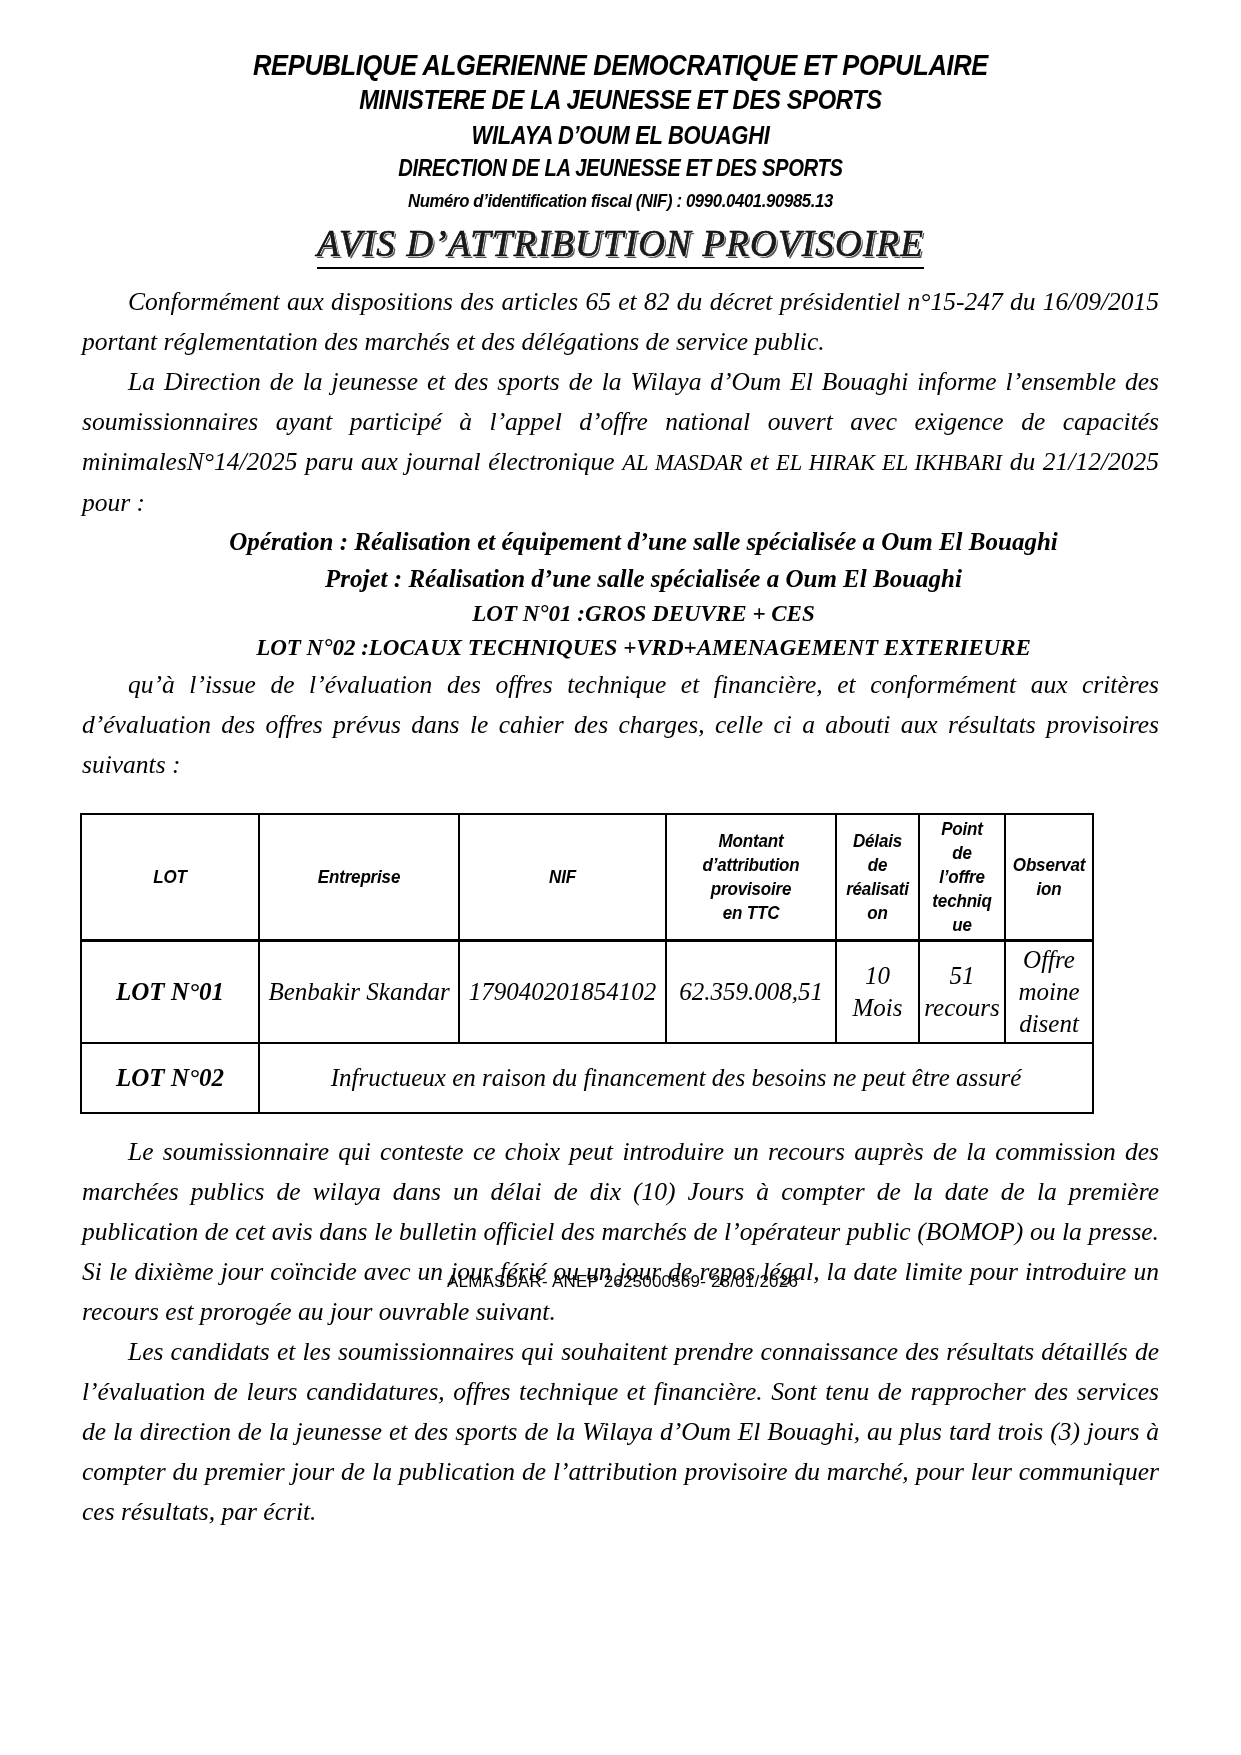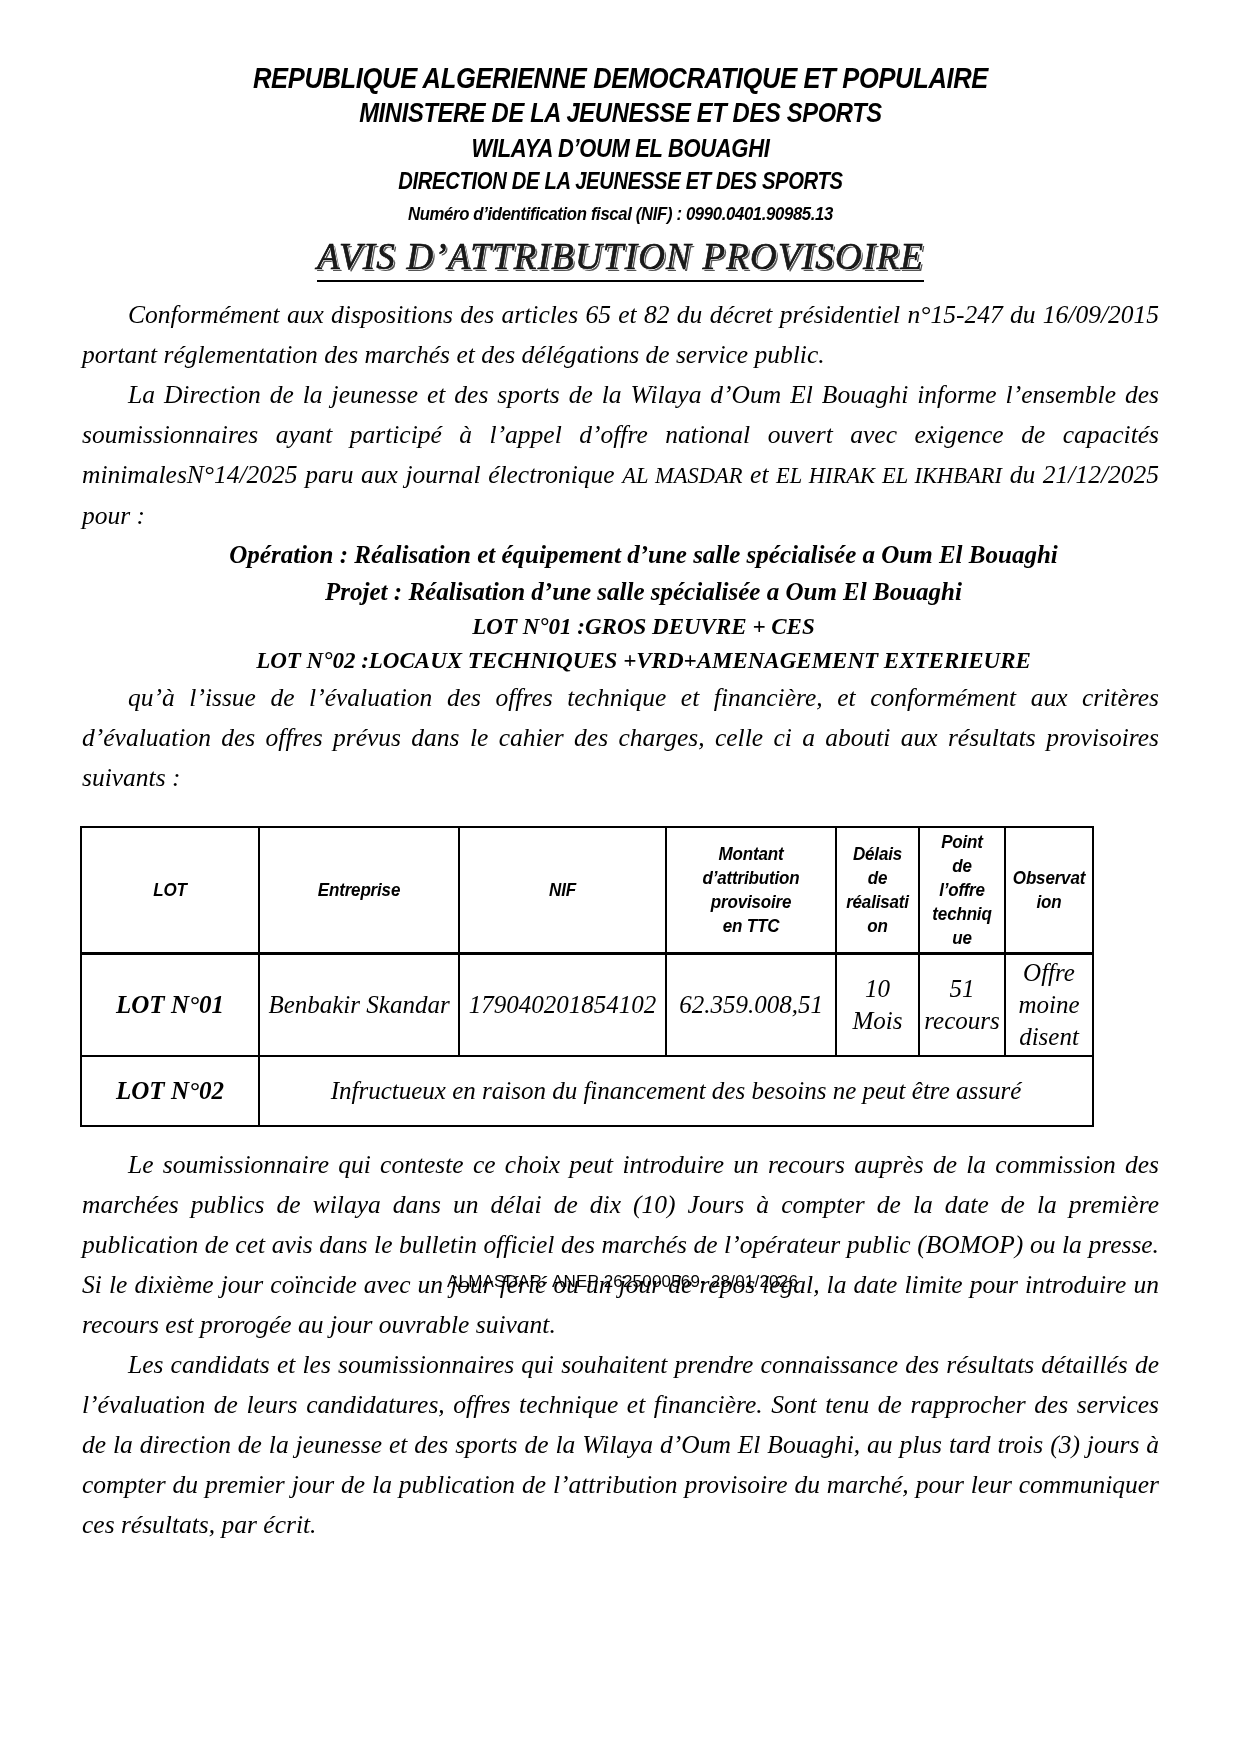--- a/index.html
+++ b/index.html
@@ -9,21 +9,21 @@
     height: 1755px;
     background: #ffffff;
     font-family: "Liberation Serif", serif;
     color: #000000;
     position: relative;
     overflow: hidden;
   }
   .page {
     width: 1241px;
     height: 1336px;
-    padding: 60px 82px 0 82px;
+    padding: 47px 82px 0 82px;
     position: relative;
   }
 
   
   .hdr {
     text-align: center;
     font-family: "Liberation Sans", sans-serif;
     font-weight: bold;
     font-style: italic;
     letter-spacing: -0.4px;

